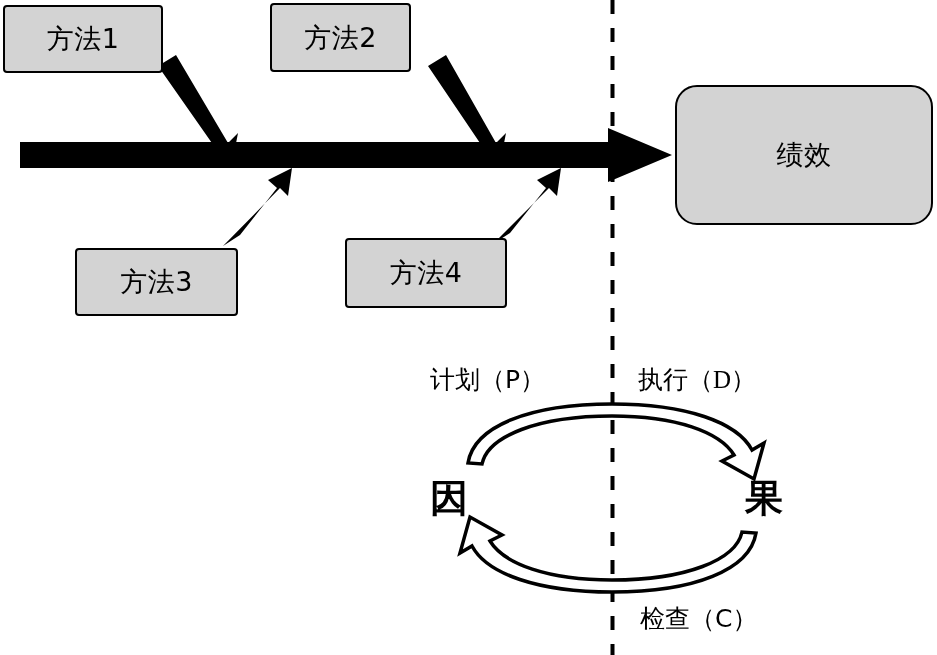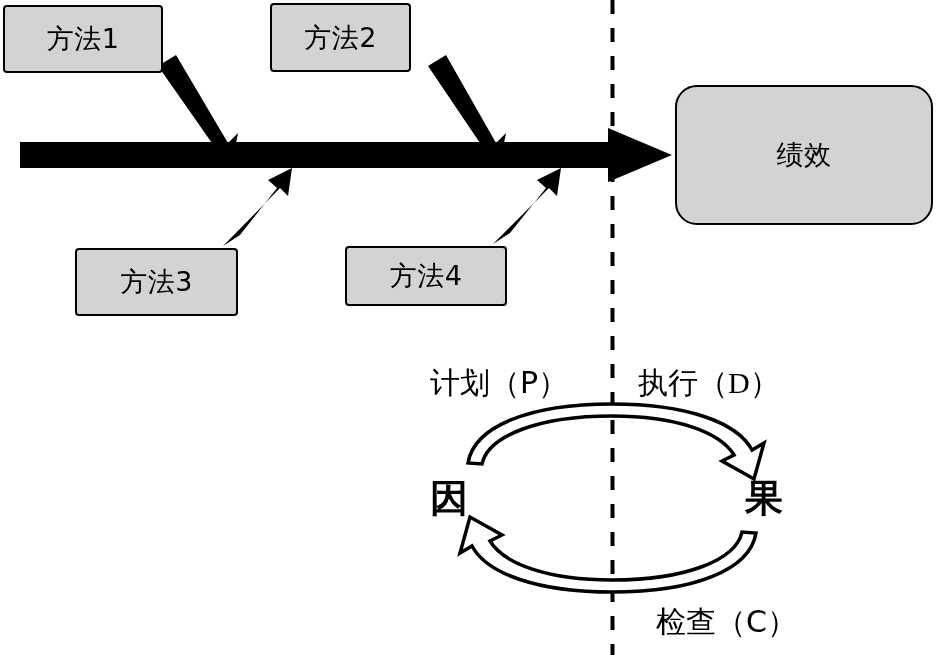--- a/index.html
+++ b/index.html
@@ -40,21 +40,21 @@
     letter-spacing: 0.5px;
     user-select: none;
   }
   .node-box.result {
     border-radius: 22px;
     border-width: 2.5px;
   }
   .pdca-label {
     position: absolute;
     color: #000000;
-    font-size: 30px;
+    font-size: 25px;
     font-weight: 400;
     white-space: nowrap;
     user-select: none;
   }
   .axis-label {
     position: absolute;
     color: #000000;
     font-size: 38px;
     font-weight: 700;
     white-space: nowrap;
@@ -122,38 +122,38 @@
   </div>
 
   <div class="node-box" style="left:270px; top:3px; width:141px; height:69px;">
     <span>方法2</span>
   </div>
 
   <div class="node-box" style="left:75px; top:240px; width:163px; height:68px;margin-top:8px;">
     <span>方法3</span>
   </div>
 
-  <div class="node-box" style="left:345px; top:238px; width:162px; height:60px;margin-top:8px;">
+  <div class="node-box" style="left:345px; top:238px; width:162px; height:70px;">
     <span>方法4</span>
   </div>
 
   <div class="node-box result" style="left:675px; top:85px; width:258px; height:140px;">
     <span>绩效</span>
   </div>
 
   <div class="pdca-label" style="left:430px; top:363px;">
     <span>计划（P）</span>
   </div>
 
   <div class="pdca-label" style="left:638px; top:363px;font-family:Liberation Serif, serif;">
     <span>执行（D）</span>
   </div>
 
 
-  <div class="pdca-label" style="left:640px; top:602px;margin-left:16px;">
+  <div class="pdca-label" style="left:640px; top:602px;">
     <span>检查（C）</span>
   </div>
 
   <div class="axis-label" style="left:430px; top:473px;">
     <span>因</span>
   </div>
 
   <div class="axis-label" style="left:745px; top:473px;">
     <span>果</span>
   </div>

